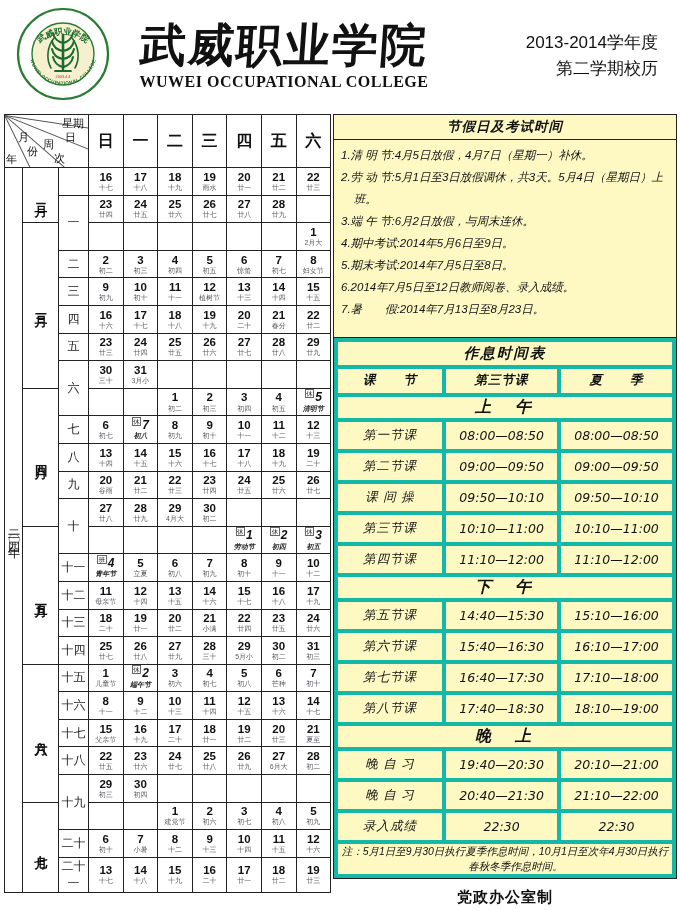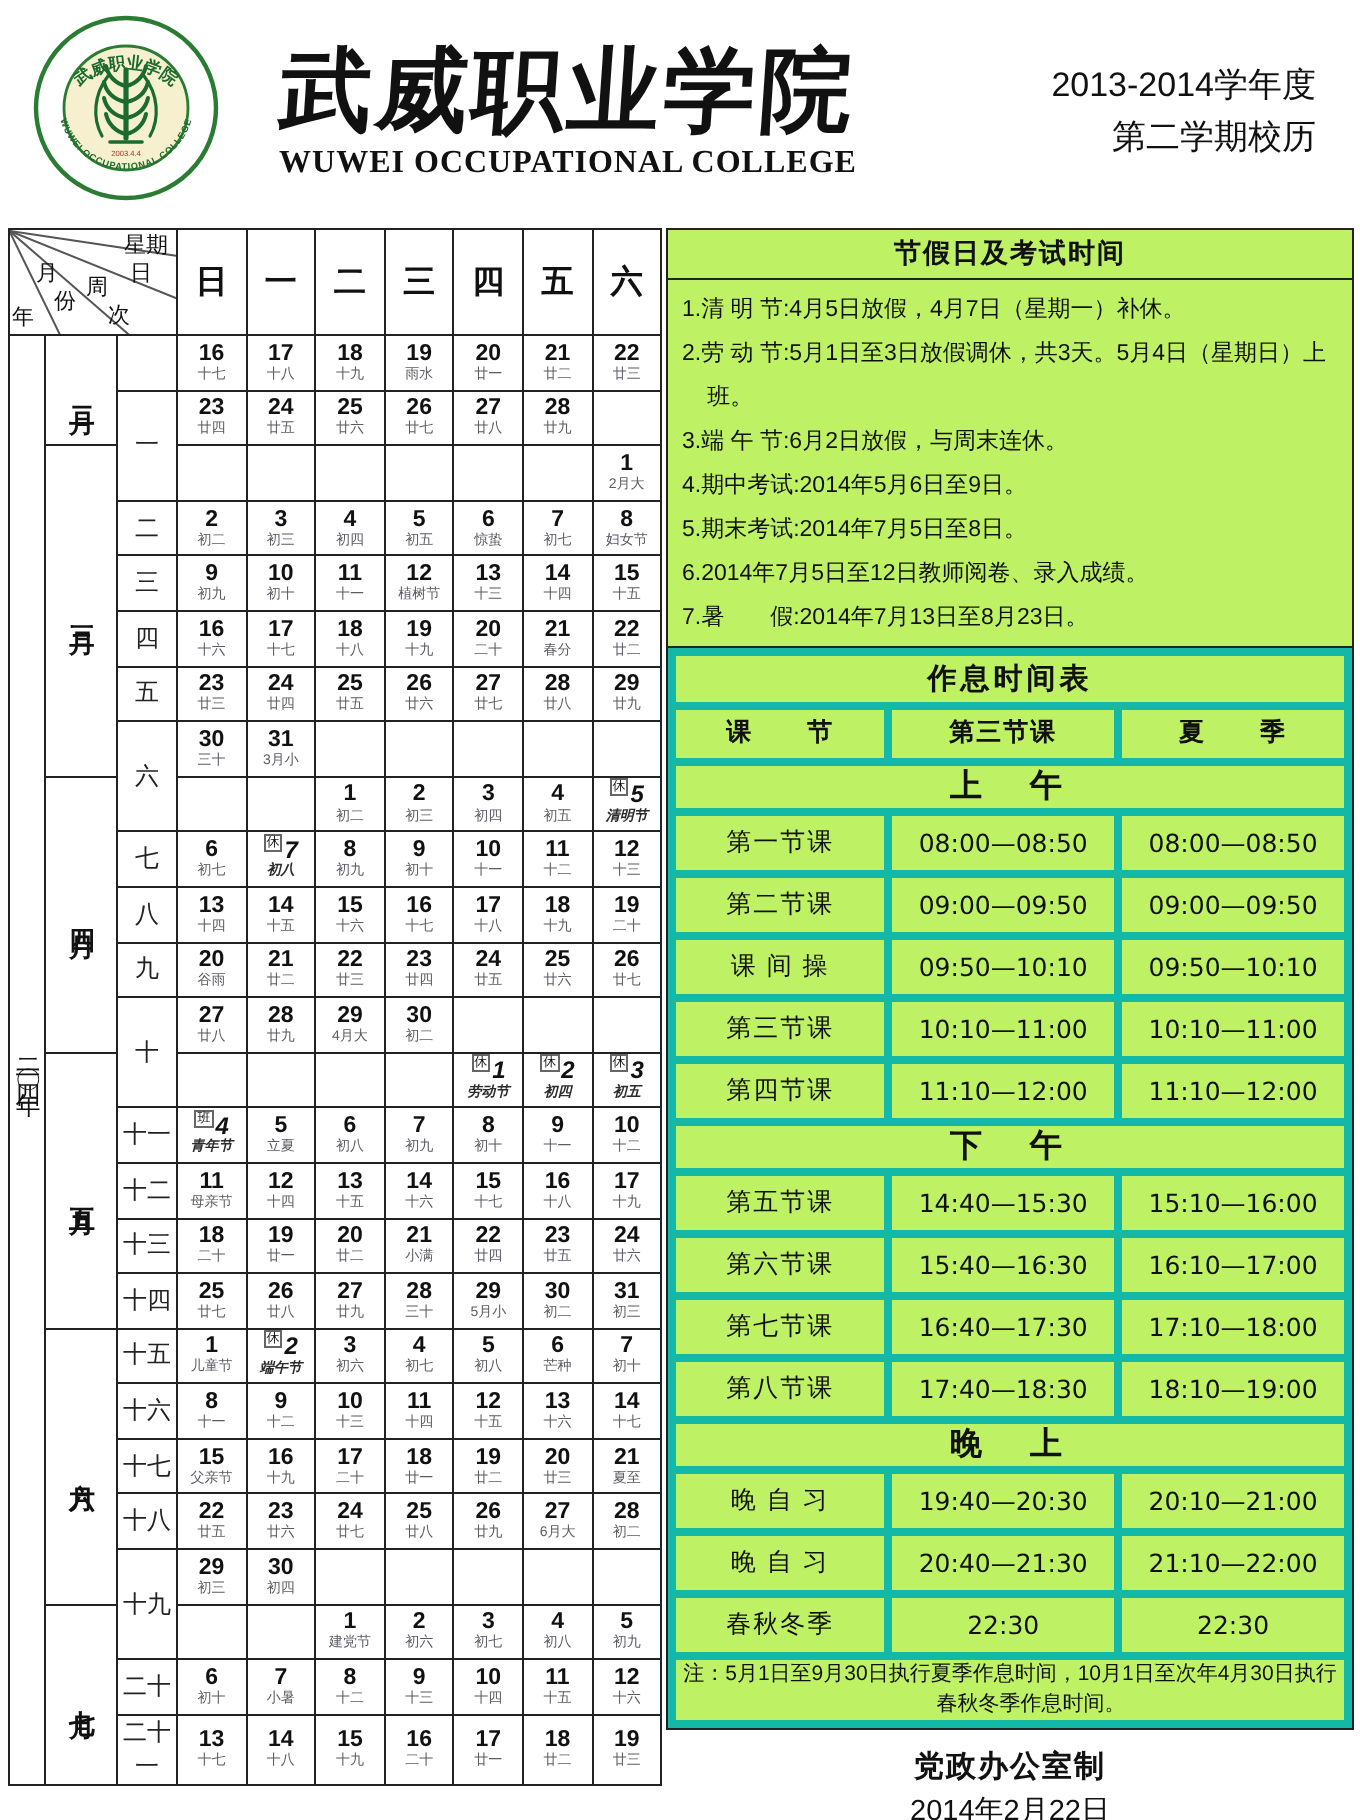--- a/index.html
+++ b/index.html
@@ -33,23 +33,23 @@
   td.day-cell{height:26.6px;line-height:1;}
   .num{font-size:11.5px;font-weight:700;line-height:1.05;}
   .lunar{font-size:7px;color:#5a5b63;line-height:1.15;margin-top:1px;transform-origin:center;white-space:nowrap;}
   td.hl .num{font-style:italic;font-weight:800;font-size:12px;}
   td.hl .lunar{font-style:italic;font-weight:700;color:#2b2b2b;}
   .mark{display:inline-block;font-size:6.5px;font-weight:400;font-style:normal;border:0.5px solid #666;
         padding:0px 0.5px;vertical-align:top;position:relative;top:-2px;margin-right:1px;line-height:1.1;}
 
   
   .right-col{position:absolute;left:333px;top:114px;width:344px;}
-  .box{border:1.5px solid #222;background:#bef264;}
+  .box{border:1.5px solid #222;background:#fef9c3;font-style:italic;}
   .h-title{font-size:13.5px;font-weight:700;text-align:center;padding:3px 0;border-bottom:1px solid #222;letter-spacing:1px;}
-  .h-body{padding:4px 7px 3px 7px;font-size:11.5px;line-height:22px;}
+  .h-body{padding:4px 7px 17px 7px;font-size:11.5px;line-height:22px;}
   .h-item{padding-left:1.1em;text-indent:-1.1em;}
   .h-para{text-indent:2em;}
   .box2{margin-top:-1.5px;}
   table.sched{border-collapse:collapse;width:100%;table-layout:fixed;}
   table.sched td{border:4px solid #14b8a6;text-align:center;padding:0;}
   td.s-title{font-size:14.5px;font-weight:700;height:23px;letter-spacing:2px;}
   td.s-head{font-size:12.5px;font-weight:600;height:24px;letter-spacing:1px;}
   td.s-section{font-size:16px;font-weight:700;height:21px;letter-spacing:4px;}
   td.s-label{font-size:12.5px;height:27px;letter-spacing:1px;}
   td.s-time{font-size:12.5px;font-family:"DejaVu Sans","Liberation Sans",sans-serif;}
@@ -974,21 +974,21 @@
               <td class="s-label">晚 自 习</td>
               <td class="s-time">19:40—20:30</td>
               <td class="s-time">20:10—21:00</td>
             </tr>
             <tr>
               <td class="s-label">晚 自 习</td>
               <td class="s-time">20:40—21:30</td>
               <td class="s-time">21:10—22:00</td>
             </tr>
             <tr>
-              <td class="s-label">春秋冬季</td>
+              <td class="s-label">录入成绩</td>
               <td class="s-time">22:30</td>
               <td class="s-time">22:30</td>
             </tr>
             <tr>
               <td class="s-note" colspan="3">
                 <div class="s-note-inner">注：5月1日至9月30日执行夏季作息时间，10月1日至次年4月30日执行春秋冬季作息时间。</div>
               </td>
             </tr>
           </tbody>
         </table>

